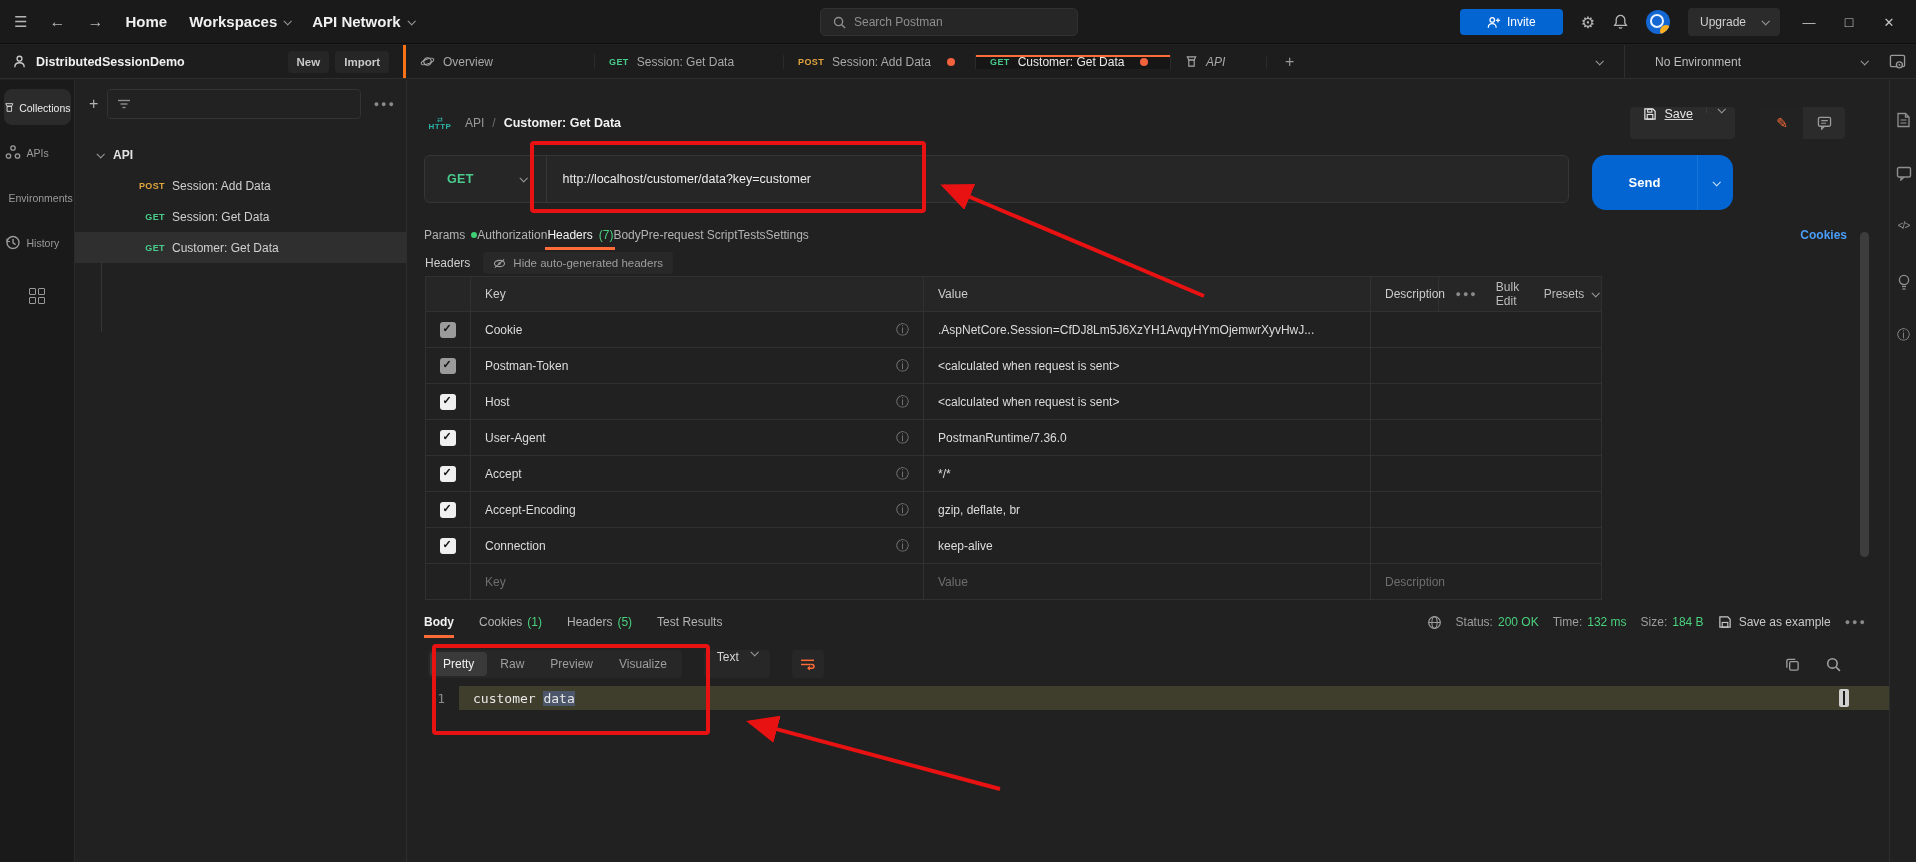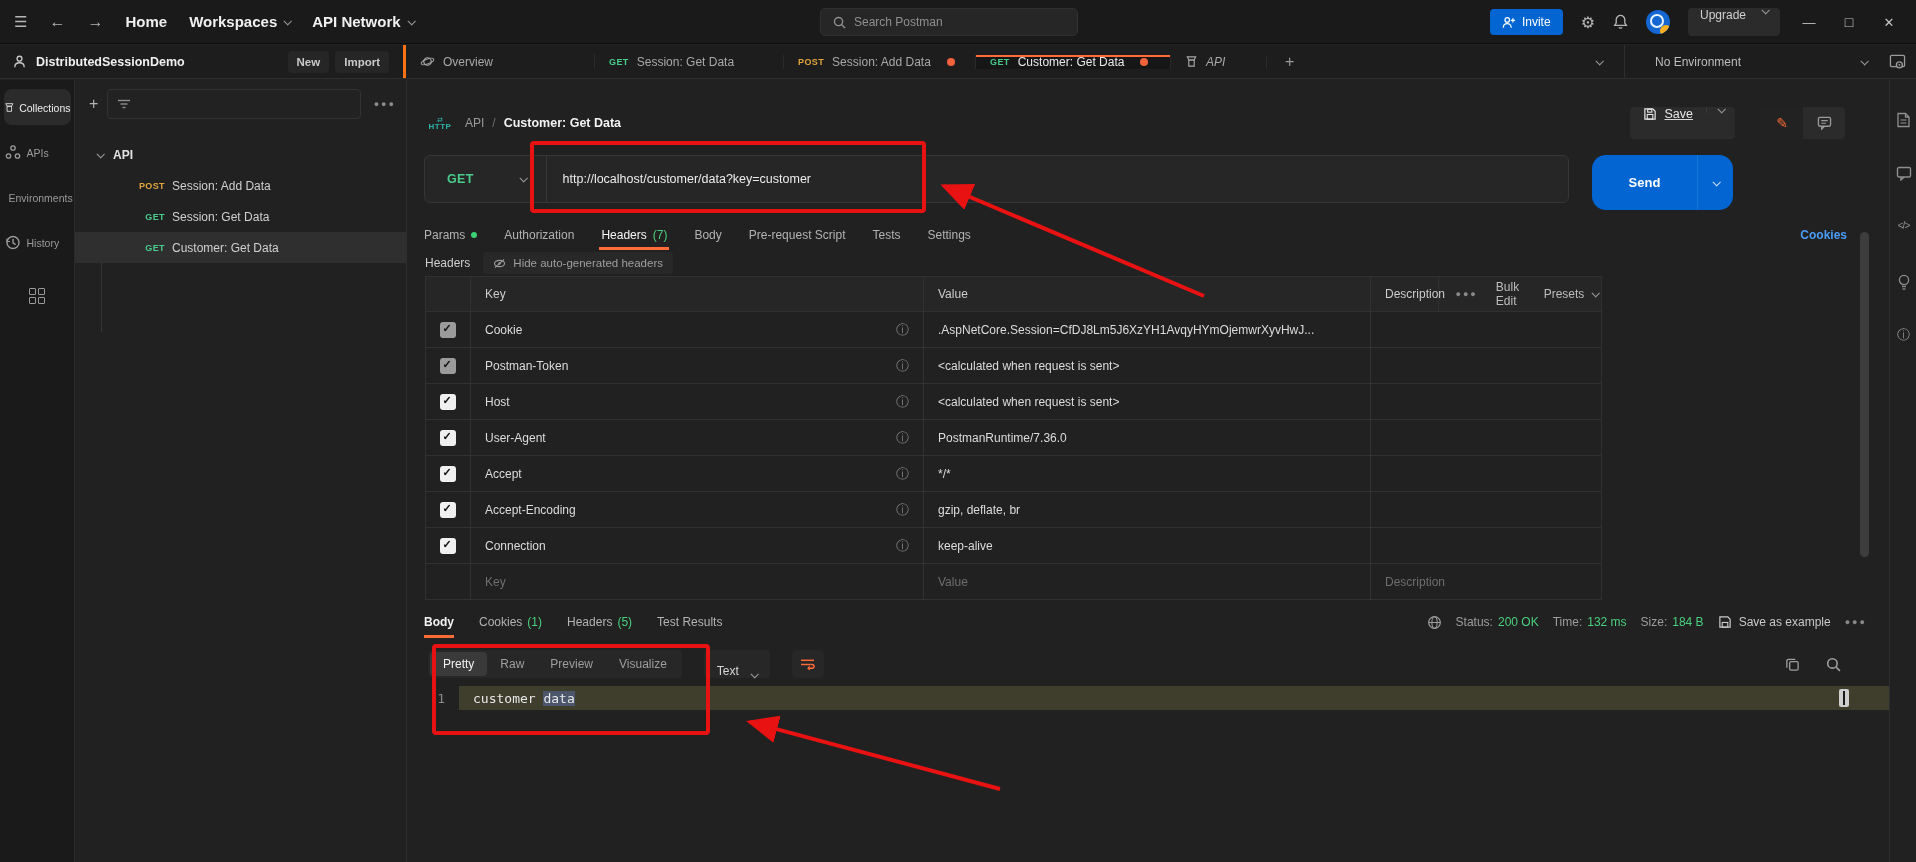--- a/index.html
+++ b/index.html
@@ -13,30 +13,30 @@
   .tb-left { display:flex; align-items:center; gap:22px; padding-left:14px; }
   .tb-item { color:#c9c9c9; font-size:15px; display:flex; align-items:center; gap:7px; cursor:default; }
   .chev { display:inline-block; width:6px; height:6px; border-right:1.5px solid #9a9a9a;
     border-bottom:1.5px solid #9a9a9a; transform:rotate(45deg) translateY(-1px); }
   .searchbox { position:absolute; left:820px; top:8px; width:258px; height:28px; background:#262626;
     border:1px solid #313131; border-radius:5px; display:flex; align-items:center; gap:8px; padding:0 12px; }
   .searchbox input { background:transparent; border:none; outline:none; color:#bdbdbd; font-size:12px; width:180px;
     font-family:"Liberation Sans", sans-serif; }
   .searchbox input::placeholder { color:#8f8f8f; }
   .tb-right { position:absolute; right:0; top:0; height:44px; display:flex; align-items:center; gap:18px; padding-right:16px; }
-  .invite-btn { background:#0265d2; color:#fff; border:none; border-radius:4px; height:26px; padding:0 12px;
+  .invite-btn { background:#0265d2; color:#fff; border:none; border-radius:4px; height:26px; padding:0 27px;
     font-size:12px; display:flex; align-items:center; gap:6px; font-family:"Liberation Sans", sans-serif; }
   .iconbtn { color:#b5b5b5; font-size:14px; background:none; border:none; display:flex; align-items:center; }
   .avatar { width:24px; height:24px; border-radius:50%; background:#1467d2; position:relative; overflow:hidden; }
   .avatar::after { content:""; position:absolute; width:12px; height:12px; border-radius:50%;
     background:#ffb020; right:-2px; bottom:-3px; }
   .avatar::before { content:""; position:absolute; width:10px; height:10px; border-radius:50%;
     border:2.5px solid #eaf4ff; left:4px; top:4px; }
   .upgrade-btn { background:#2b2b2b; color:#d0d0d0; border:none; border-radius:4px; height:28px; padding:0 12px;
-    font-size:12px; display:flex; gap:16px; font-family:"Liberation Sans", sans-serif; }
+    font-size:12px; display:flex; align-items:center; gap:16px; font-family:"Liberation Sans", sans-serif; }
   .winctl { color:#c4c4c4; font-size:13px; width:22px; text-align:center; }
 
   
   .tabrow { position:absolute; top:45px; left:0; width:1916px; height:34px; background:#1d1d1d;
     border-bottom:1px solid #2e2e2e; display:flex; }
   .ws-section { width:406px; display:flex; align-items:center; padding:0 14px 0 12px; border-right:3px solid #f97316; }
   .ws-name { color:#f0f0f0; font-weight:bold; font-size:12.5px; margin-left:9px; }
   .ws-actions { margin-left:auto; display:flex; gap:6px; }
   .flatbtn { background:#262626; border:none; border-radius:4px; color:#c9c9c9; font-size:11.5px; height:22px;
     padding:0 9px; font-weight:bold; font-family:"Liberation Sans", sans-serif; }
@@ -106,21 +106,21 @@
   .method-chev { margin-right:20px; }
   .url-divider { width:1px; height:46px; background:#363636; }
   .url-text { padding-left:16px; color:#ececec; font-size:12.5px; }
   .send-btn { margin-left:23px; width:141px; height:55px; background:#0265d2; border-radius:14px; display:flex;
     overflow:hidden; }
   .send-main { flex:1; display:flex; align-items:center; justify-content:center; color:#fff; font-weight:bold;
     font-size:13px; }
   .send-chev { width:36px; display:flex; align-items:center; justify-content:center; border-left:1px solid #1875d8; }
   .send-chev .chev { border-color:#cfe4fa; }
 
-  .reqtabs { display:flex; align-items:center; height:30px; margin:10px 18px 0 17px; gap:27px; position:relative; }
+  .reqtabs { display:flex; align-items:center; height:30px; margin:10px 18px 0 17px; position:relative; }
   .rtab { color:#b3b3b3; display:flex; align-items:center; gap:6px; height:100%; position:relative; }
   .rtab .cnt { color:#4ad07e; }
   .rtab.active { color:#f5f5f5; }
   .rtab.active::after { content:""; position:absolute; left:-2px; right:-2px; bottom:0; height:3px; background:#ff6c37; }
   .gdot { width:6px; height:6px; border-radius:50%; background:#3ecf77; }
   .cookies-link { margin-left:auto; margin-right:24px; color:#4a9df8; font-weight:bold; }
 
   .subtitlerow { display:flex; align-items:center; height:26px; margin:0 18px; gap:13px; }
   .subtitle { color:#cfcfcf; }
   .hide-pill { display:flex; align-items:center; gap:7px; color:#9e9e9e; background:#282828; border-radius:4px;
@@ -152,21 +152,21 @@
   .resp-meta { margin-left:auto; display:flex; align-items:center; gap:14px; margin-right:4px; color:#9e9e9e; }
   .green { color:#4ad07e; }
   .meta-pair { display:flex; gap:5px; }
   .save-ex { display:flex; align-items:center; gap:7px; color:#c9c9c9; }
   .resp-ooo { color:#8a8a8a; letter-spacing:2px; font-size:9px; }
 
   .resp-toolbar { display:flex; align-items:center; height:28px; margin:14px 18px 0 21px; gap:22px; }
   .viewgroup { display:flex; background:#272727; border-radius:4px; padding:2px; height:28px; align-items:stretch; }
   .view { display:flex; align-items:center; padding:0 13px; color:#9e9e9e; border-radius:4px; }
   .view.active { background:#3a3a3a; color:#f0f0f0; }
-  .fmt-dd { display:flex; align-items:flex-end; gap:12px; background:#272727; border-radius:4px; height:28px;
+  .fmt-dd { display:flex; align-items:flex-start; gap:12px; background:#272727; border-radius:4px; height:28px;
     padding:0 13px; color:#d6d6d6; }
   .wrap-pill { display:flex; align-items:center; justify-content:center; background:#272727; border-radius:4px;
     width:32px; height:28px; }
   .resp-tools { margin-left:auto; display:flex; gap:26px; margin-right:30px; }
 
   .codearea { margin-top:8px; position:relative; }
   .codeline { display:flex; align-items:center; height:24px; background:#3f3e2d;
     font-family:"DejaVu Sans Mono", monospace; font-size:13px; }
   .lineno { width:52px; text-align:right; color:#8a8a8a; padding-right:14px; flex:0 0 auto;
     background:#212121; height:100%; display:flex; align-items:center; justify-content:flex-end; }

